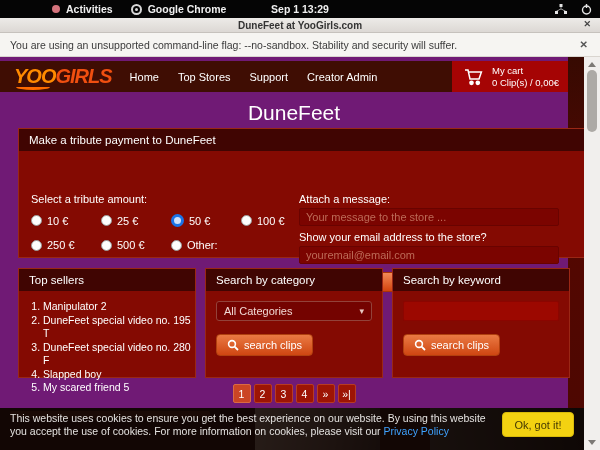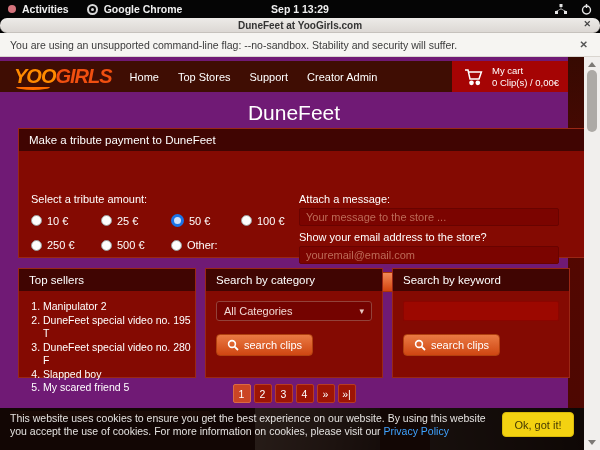--- a/index.html
+++ b/index.html
@@ -2,33 +2,33 @@
 <html><head>
 <meta charset="utf-8">
 <style>
   * { margin:0; padding:0; box-sizing:border-box; }
   html,body { width:600px; height:450px; overflow:hidden; }
   body { font-family:"Liberation Sans", sans-serif; background:#000; }
   #root { position:relative; width:600px; height:450px; overflow:hidden; background:#000; }
 
   
   .topbar { position:absolute; left:0; top:0; width:600px; height:18px; background:#050505;
-            display:flex; align-items:center; color:#efefef; font-size:10.5px; font-weight:bold; }
+            display:flex; align-items:center; color:#efefef; font-size:10.5px; font-weight:bold;padding-left:44px; }
   .tb-left { display:flex; align-items:center; gap:18px; padding-left:8px; }
   .tb-group { display:flex; align-items:center; gap:6px; cursor:default; }
   .activities-dot { width:8px; height:8px; border-radius:50%; background:#d4737c; }
   .chrome-sym { width:11px; height:11px; border-radius:50%; border:2px solid #d8d8d8; position:relative; }
   .chrome-sym:after { content:""; position:absolute; left:2px; top:2px; width:3px; height:3px; border-radius:50%; background:#d8d8d8; }
   .tb-clock { position:absolute; left:0; right:0; text-align:center; }
   .tb-right { position:absolute; right:8px; top:0; height:18px; display:flex; align-items:center; gap:14px; }
 
   
   .titlebar { position:absolute; left:0; top:18px; width:600px; height:15px;
               background:linear-gradient(#edebe8,#dcd8d4); border-bottom:1px solid #c6c2bd;
-              color:#333; font-size:10px; font-weight:bold; display:flex; align-items:center; justify-content:center;border-radius:7px; }
+              color:#333; font-size:10px; font-weight:bold; display:flex; align-items:center; justify-content:center; }
   .titlebar .win-close { position:absolute; right:9px; top:1px; font-size:9px; color:#444; font-weight:bold; cursor:default; }
 
   
   .warnbar { position:absolute; left:0; top:33px; width:600px; height:24px; background:#f6f5f2;
              border-bottom:1px solid #d9d5cf; color:#3b3b3b; font-size:10.5px; display:flex; align-items:center; padding:0 10px; }
   .warnbar .warn-close { position:absolute; right:12px; color:#555; font-size:10px; font-weight:bold; }
 
   
   .viewport { position:absolute; left:0; top:57px; width:600px; height:393px; background:#701a75; overflow:hidden; }
   .darkstrip { position:absolute; left:568px; top:0; width:16px; height:100%;

